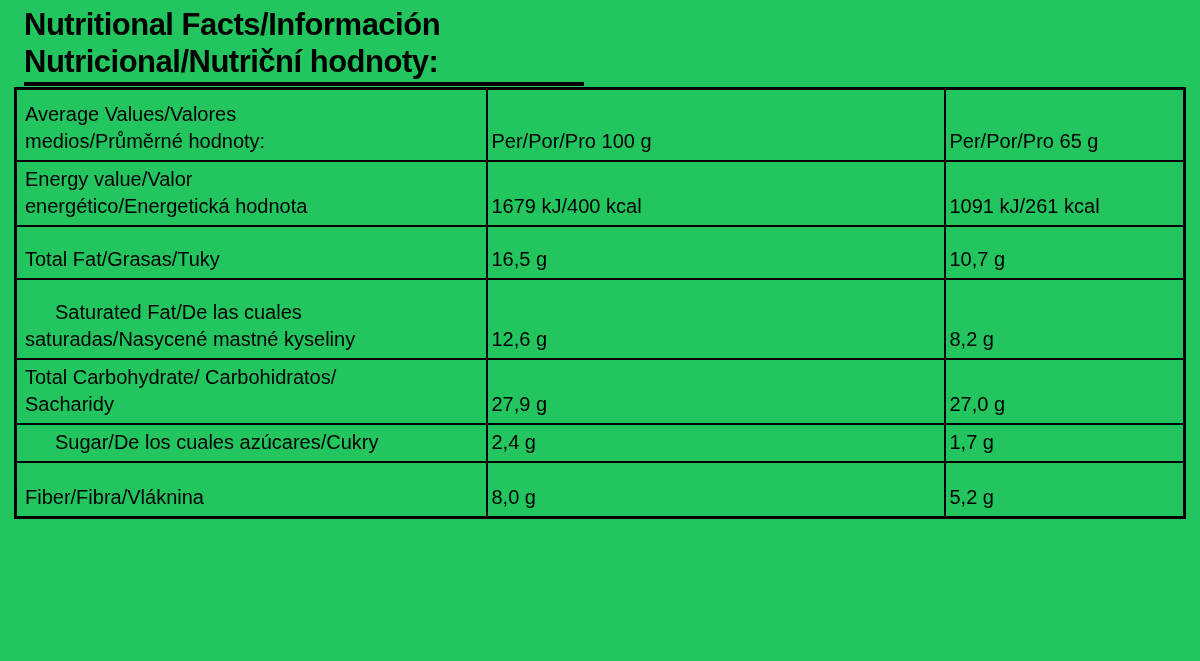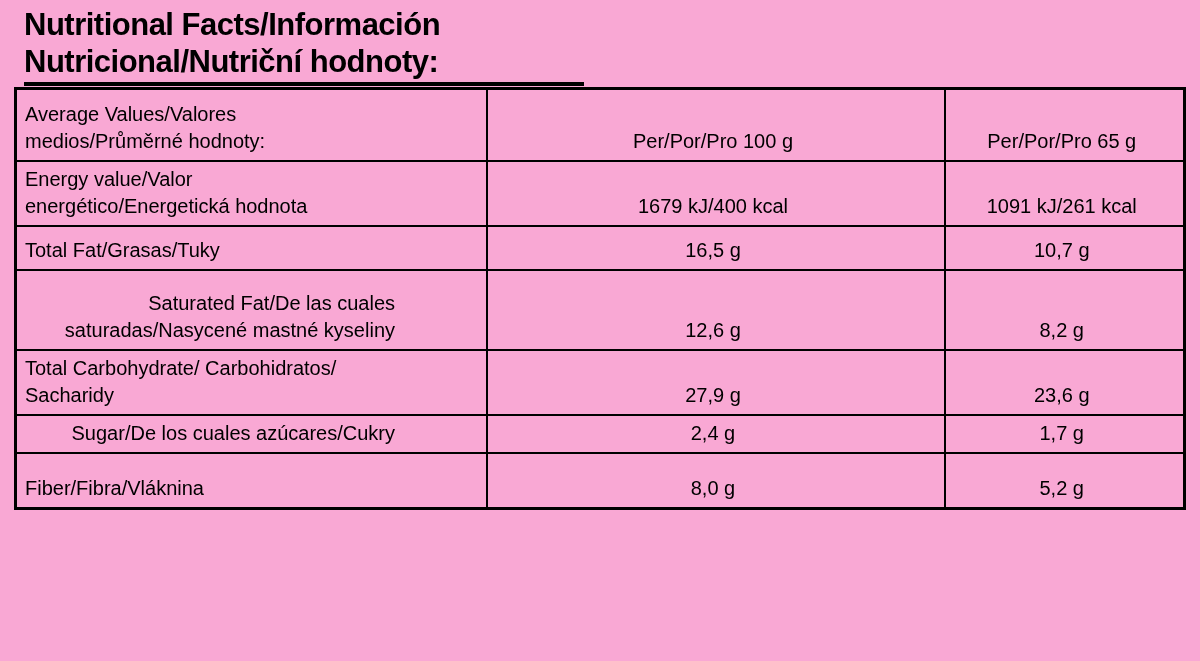--- a/index.html
+++ b/index.html
@@ -5,21 +5,21 @@
   * { margin: 0; padding: 0; box-sizing: border-box; }
   html, body {
     background: #ffffff;
     font-family: "Liberation Sans", sans-serif;
     color: #000000;
   }
   .page {
     width: 1200px;
     height: 661px;
     padding: 6px 0 0 14px;
-    background: #f9a8d4;
+    background: #22c55e;
     overflow: hidden;
   }
   .title {
     display: block;
     width: 560px;
     margin-left: 10px;
     font-size: 31px;
     line-height: 37px;
     font-weight: bold;
     letter-spacing: -0.5px;
@@ -41,31 +41,31 @@
     font-size: 20px;
     line-height: 1.35;
     vertical-align: bottom;
     font-weight: normal;
   }
   .label-cell {
     text-align: left;
     padding: 4px 8px 5px 8px;
   }
   .label-text { max-width: 370px; }
-  .label-text.indent { text-indent: 30px; text-align: right; }
+  .label-text.indent { text-indent: 30px; }
   .value-cell {
-    text-align: center;
+    text-align: left;
     padding: 4px 9px 5px 4px;
     white-space: nowrap;
   }
   thead th { font-weight: bold; }
   .header-label-text { max-width: 300px; }
   thead tr { height: 72px; }
   tbody tr:nth-child(1) { height: 65px; } 
-  tbody tr:nth-child(2) { height: 44px; } 
+  tbody tr:nth-child(2) { height: 53px; } 
   tbody tr:nth-child(3) { height: 80px; } 
   tbody tr:nth-child(4) { height: 57px; } 
   tbody tr:nth-child(5) { height: 35px; } 
   tbody tr:nth-child(6) { height: 56px; } 
   tbody tr:nth-child(7) { height: 46px; } 
   tbody tr:nth-child(8) { height: 57px; } 
 </style>
 </head>
 <body>
 
@@ -110,21 +110,21 @@
     </td>
     <td class="value-cell">12,6 g</td>
     <td class="value-cell">8,2 g</td>
   </tr>
 
   <tr>
     <td class="label-cell">
       <div class="label-text">Total Carbohydrate/ Carbohidratos/ Sacharidy</div>
     </td>
     <td class="value-cell">27,9 g</td>
-    <td class="value-cell">23,6 g</td>
+    <td class="value-cell">27,0 g</td>
   </tr>
 
   <tr>
     <td class="label-cell">
       <div class="label-text indent">Sugar/De los cuales azúcares/Cukry</div>
     </td>
     <td class="value-cell">2,4 g</td>
     <td class="value-cell">1,7 g</td>
   </tr>
 

